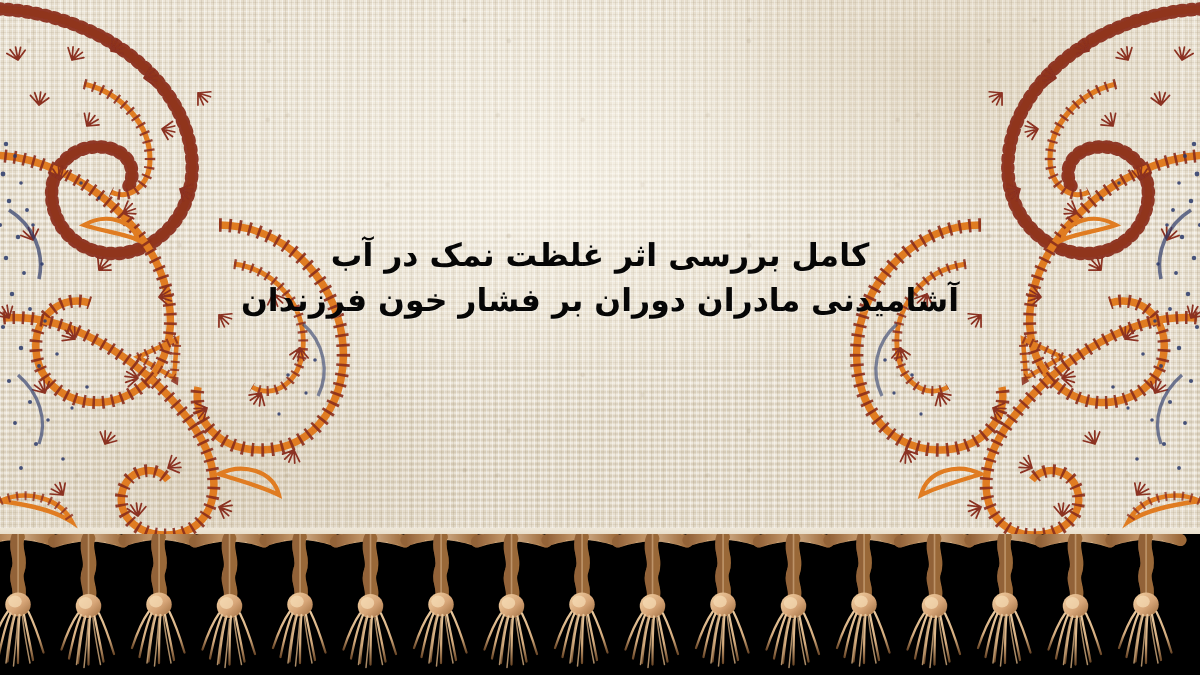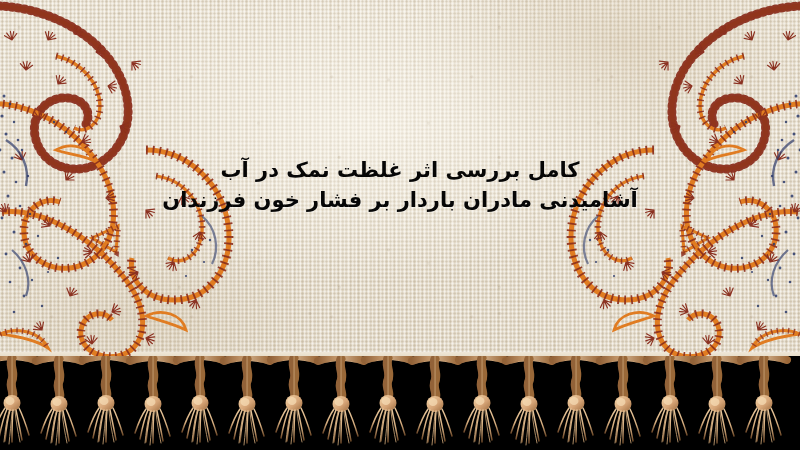--- a/index.html
+++ b/index.html
@@ -339,21 +339,21 @@
       <path d="M10,140 C26,150 34,168 30,186" fill="none" stroke="#2c3a6b" stroke-width="2.4" opacity=".7"></path>
       <path d="M16,250 C30,262 36,280 30,296" fill="none" stroke="#2c3a6b" stroke-width="2.2" opacity=".65"></path>
       <path d="M206,216 C220,228 224,248 216,264" fill="none" stroke="#2c3a6b" stroke-width="2.2" opacity=".6"></path>
       <path d="M4,334 C22,326 44,332 52,348 C40,340 20,336 4,334 Z" fill="none" stroke="#e07b20" stroke-width="3"></path>
       <path d="M4,334 C22,326 44,332 52,348" fill="none" stroke="#8b3020" stroke-width="6" stroke-dasharray="1.4 4.2" opacity=".8"></path>
     </g>
   </svg>
 
   <div id="title-block">
     <div class="title-line">کامل بررسی اثر غلظت نمک در آب</div>
-    <div class="title-line">آشامیدنی مادران باردار بر فشار خون فرزندان</div>
+    <div class="title-line">آشامیدنی مادران دوران بر فشار خون فرزندان</div>
   </div>
 
   <div id="black-base" style="top:356px;"></div>
 
   <svg id="fringe" viewBox="0 0 800 94">
     <defs>
       <linearGradient id="cord" x1="0" y1="0" x2="1" y2="0">
         <stop offset="0%" stop-color="#9a6a3f"></stop>
         <stop offset="35%" stop-color="#e7bd8c"></stop>
         <stop offset="62%" stop-color="#f4d7b0"></stop>

